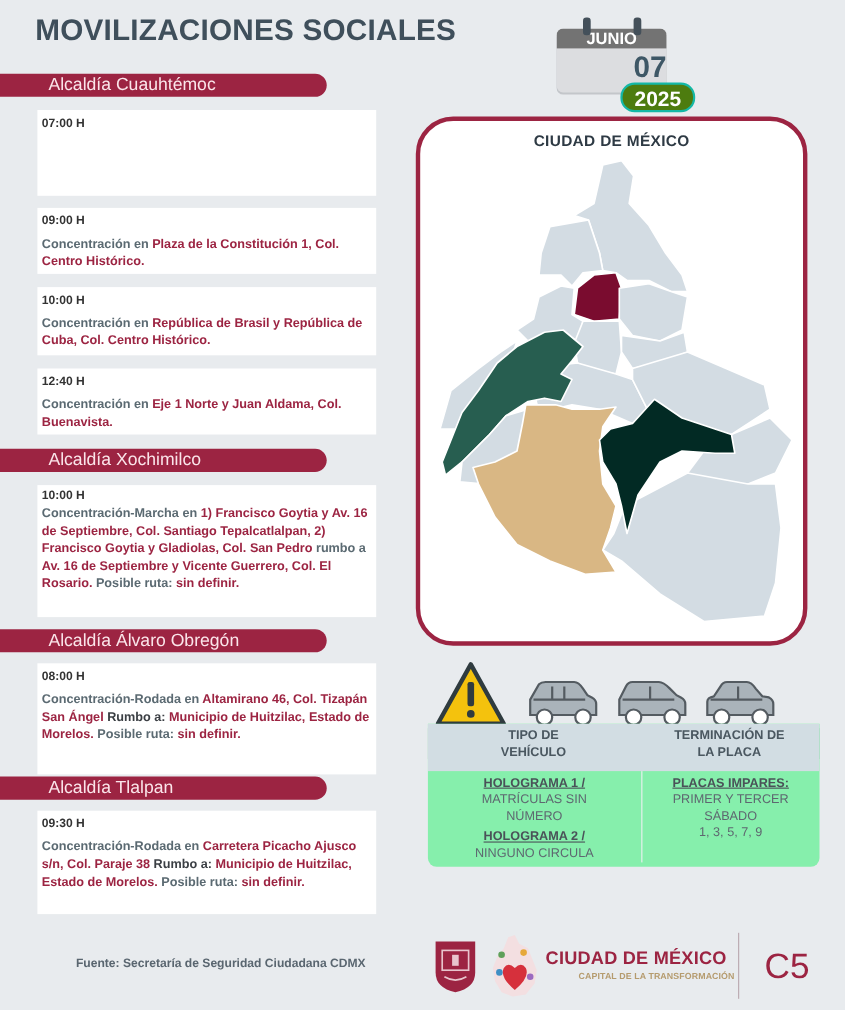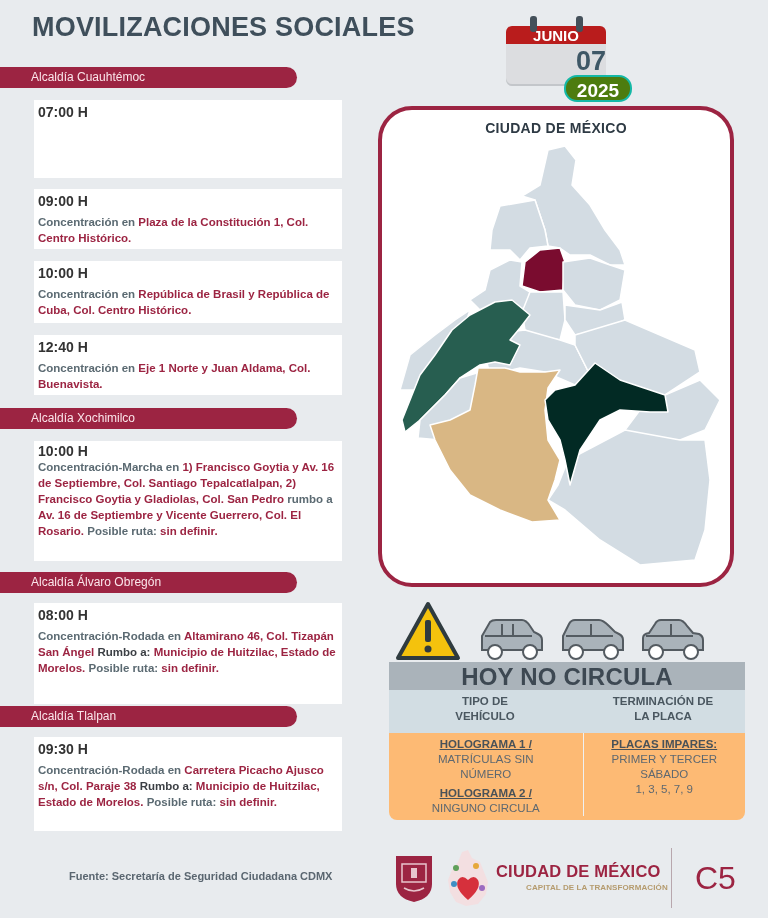--- a/index.html
+++ b/index.html
@@ -15,44 +15,44 @@
     letter-spacing: 0.2px;
   }
   
   .calendar { position: absolute; left: 506px; top: 16px; width: 102px; height: 82px; }
   .cal-body {
     position: absolute; left: 0; top: 10px; width: 100px; height: 58px;
     background: #dcdde0; border-radius: 6px; overflow: hidden;
     box-shadow: 0 2px 0 #c3c6ca;
   }
   .cal-head {
-    height: 18px; background: #b91c1c; color: #fff; font-weight: bold;
+    height: 18px; background: #737373; color: #fff; font-weight: bold;
     font-size: 15px; text-align: center; line-height: 20px;
   }
   .cal-day {
     text-align: right; font-size: 27px; font-weight: bold; color: #3e5766; line-height: 34px;
   }
   .cal-ring { position: absolute; top: 0; width: 7px; height: 16px; background: #44505a; border-radius: 3px; }
   .cal-year {
     position: absolute; left: 58px; top: 59px; width: 68px; height: 27px;
     background: #4d7c0f; color: #fff; font-weight: bold; font-size: 19px;
     text-align: center; line-height: 27px; border-radius: 13px;
     border: 2px solid #14b8a6;
   }
   
   .alcaldia-bar {
     position: absolute; left: 0; width: 297px; height: 21px;
     background: #9c2442; border-radius: 0 11px 11px 0;
-    color: #fbe5ea; font-size: 12px; line-height: 21px; padding-left: 31px;
+    color: #fbe5ea; font-size: 16px; line-height: 21px; padding-left: 44px;
   }
   .event-card {
     position: absolute; left: 34px; width: 308px; background: #fff;
     padding: 5px 4px 3px 4px;
   }
-  .event-time { font-size: 14px; font-weight: bold; color: #333; margin-bottom: 6px; line-height: 14px; }
+  .event-time { font-size: 11px; font-weight: bold; color: #333; margin-bottom: 6px; line-height: 14px; }
   .event-desc { font-size: 11.5px; line-height: 16px; font-weight: bold; color: #5b6a72; }
   .event-desc .hl { color: #9c2442; }
   .event-desc .dk { color: #3b3f44; }
   
   .map-frame {
     position: absolute; left: 378px; top: 106px; width: 356px; height: 481px;
     border: 4px solid #9c2442; border-radius: 34px; background: #fff; overflow: hidden;
   }
   .map-title {
     position: absolute; top: 10px; left: 0; width: 100%; text-align: center;
@@ -60,22 +60,22 @@
   }
   .map-svg { position: absolute; left: -4px; top: -4px; }
   
   .hnc-icons { position: absolute; left: 396px; top: 600px; width: 340px; height: 62px; }
   .hnc-banner {
     position: absolute; left: 389px; top: 662px; width: 356px; height: 28px;
     background: #aab3ba; color: #3d4852; font-weight: bold; font-size: 24px;
     text-align: center; line-height: 29px; letter-spacing: 0.2px;
   }
   .hnc-table {
-    position: absolute; left: 389px; top: 690px; width: 356px; height: 130px;
-    background: #fdba74; border-radius: 0 0 8px 8px; overflow: hidden;
+    position: absolute; left: 389px; top: 658px; width: 356px; height: 130px;
+    background: #86efac; border-radius: 0 0 8px 8px; overflow: hidden;
   }
   .hnc-head { display: flex; height: 43px; background: #d2dde3; }
   .hnc-head div {
     flex: 1; text-align: center; font-size: 11.5px; font-weight: bold; color: #4a5760;
     padding-top: 4px; line-height: 15px;
   }
   .hnc-body { display: flex; }
   .hnc-col { flex: 1; text-align: center; font-size: 11.5px; color: #5e6870; line-height: 15px; padding-top: 4px; }
   .hnc-col b { color: #4a5258; text-decoration: underline; }
   .hnc-col.left { border-right: 1px solid #eef1f3; }

